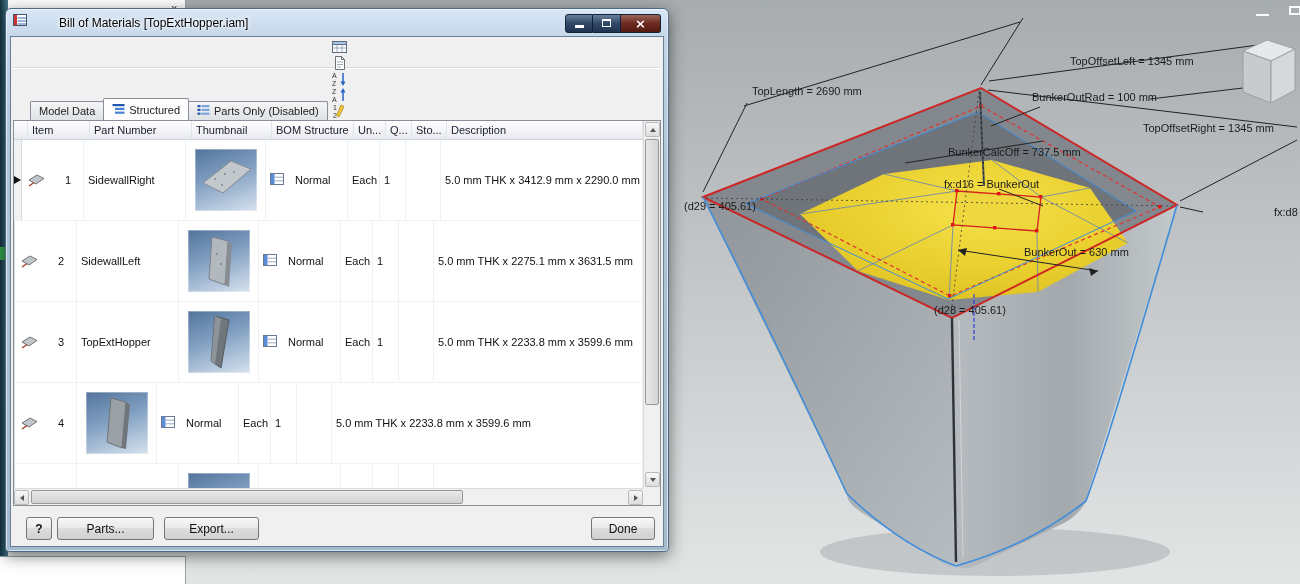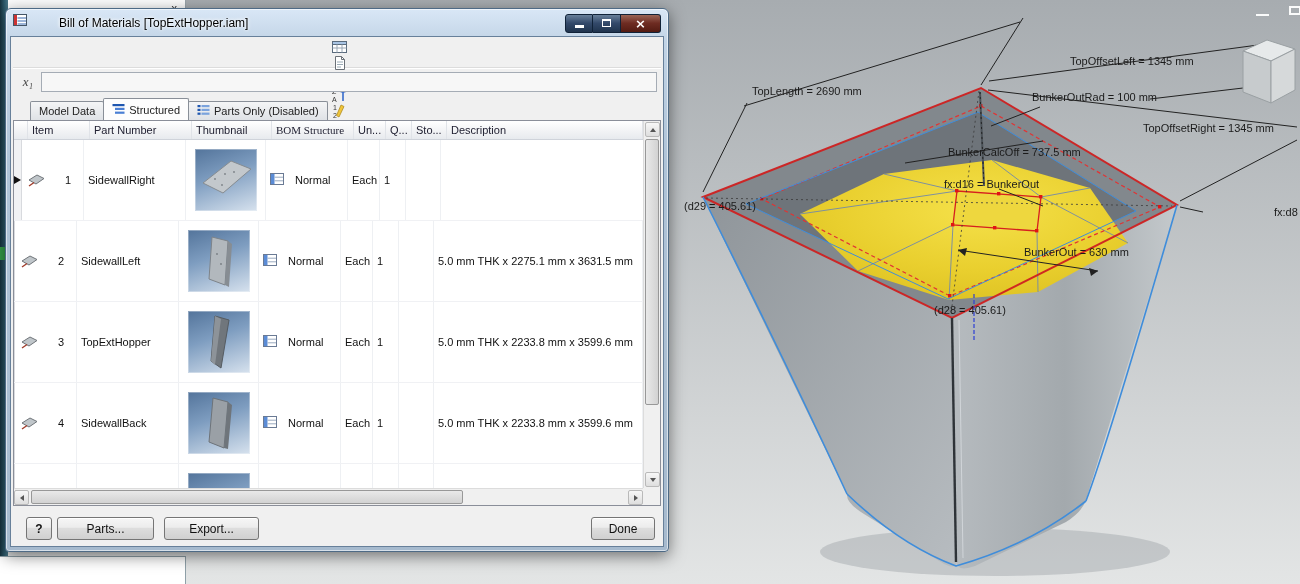--- a/index.html
+++ b/index.html
@@ -68,21 +68,21 @@
        border-radius:2px 2px 0 0;font:11px "Liberation Sans",sans-serif;color:#222;margin-right:-1px;}
   .tab.active{height:22px;background:#fdfdfd;position:relative;z-index:3;}
 
   
   .tablewrap{position:absolute;top:83px;left:2px;right:2px;height:386px;border:1px solid #8a8e99;background:#fff;}
   .thead{position:absolute;top:0;left:0;right:17px;height:19px;display:flex;
          background:linear-gradient(#ffffff,#f2f3f5 55%,#e7eaee);border-bottom:1px solid #cfd3da;}
   .th{border-right:1px solid #e0e3e8;font:11px "Liberation Sans",sans-serif;color:#223;
       display:flex;align-items:center;padding:0 4px;overflow:hidden;white-space:nowrap;}
   .w-gut{width:14px;}.w-item{width:62px;}.w-part{width:102px;}.w-thumb{width:80px;}
-  .w-bom{width:82px;font-family:Liberation Serif, serif;}.w-unit{width:32px;}.w-qty{width:26px;}.w-sto{width:35px;}.w-desc{flex:1;}
+  .w-bom{width:82px;}.w-unit{width:32px;}.w-qty{width:26px;}.w-sto{width:35px;}.w-desc{flex:1;}
   .tbody{position:absolute;top:19px;left:0;right:17px;bottom:17px;overflow:hidden;background:#fff;}
   .row{display:flex;height:81px;border-bottom:1px solid #f0f1f4;background:#fff;}
   .cell{border-right:1px solid #eef0f3;font:11px "Liberation Sans",sans-serif;color:#111;
         display:flex;align-items:center;padding:0 4px;overflow:hidden;white-space:nowrap;}
   .cell.gut{background:#f1f2f4;border-right:1px solid #d8dade;justify-content:center;padding:0;}
   .rowptr{width:0;height:0;border-left:7px solid #111;border-top:4.5px solid transparent;border-bottom:4.5px solid transparent;}
   .itemnum{margin-left:auto;margin-right:8px;}
   .thumb{width:62px;height:62px;margin:auto;position:relative;
          background:linear-gradient(160deg,#53749b 0%,#7e9dc0 42%,#d7e2ee 100%);
          box-shadow:inset 0 0 0 1px rgba(255,255,255,.35);}
@@ -350,24 +350,20 @@
             </svg>
         </span>
         <span class="tbi">
           <svg width="17" height="16">
               <polygon points="11,2 14.5,4.5 6.5,13.5 3,14.5 3.8,11" fill="#f3cf3d" stroke="#a8871a" stroke-width="0.8"></polygon>
               <polygon points="3,14.5 3.8,11 6.5,13.5" fill="#7a5a12"></polygon>
             </svg>
         </span>
       </div>
 
-      <div class="formula-row">
-        <span class="fx-label">x₁</span>
-        <input class="fx-input" style="">
-      </div>
 
       <div class="tabs">
         <div class="tab">
           <span>Model Data</span>
         </div>
         <div class="tab active">
           <span><svg width="13" height="12">
                 <rect x="0.5" y="1" width="12" height="2.2" fill="#1f57b0"></rect>
                 <rect x="3" y="4.8" width="9.5" height="2.2" fill="#4a7fd4"></rect>
                 <rect x="3" y="8.6" width="9.5" height="2.2" fill="#4a7fd4"></rect>
@@ -430,20 +426,21 @@
                     <rect x="0.5" y="0.5" width="13" height="11" fill="#fff" stroke="#6a7a94"></rect>
                     <rect x="1" y="1" width="3.5" height="10" fill="#5b8cd6"></rect>
                     <line x1="4.5" y1="4.2" x2="13" y2="4.2" stroke="#9aaabf"></line>
                     <line x1="4.5" y1="7.8" x2="13" y2="7.8" stroke="#9aaabf"></line>
                   </svg></span>
               <span class="bomlbl">Normal</span>
             </div>
             <div class="cell w-unit">Each</div>
             <div class="cell w-qty">1</div>
             <div class="cell w-sto"></div>
+            <div class="cell w-desc">5.0 mm THK x 3412.9 mm x 2290.0 mm</div>
           </div>
 
           <div class="row">
             <div class="cell gut"></div>
             <div class="cell w-item">
               <span><svg width="20" height="15">
                     <polygon points="3,8 11,3 18,6.5 10,12" fill="#c0c6ca" stroke="#70757a"></polygon>
                     <path d="M3,14 L8,10.5" stroke="#a03b2a" stroke-width="1.4" fill="none"></path>
                   </svg></span>
               <span class="itemnum">2</span>
@@ -509,21 +506,20 @@
 
           <div class="row">
             <div class="cell gut"></div>
             <div class="cell w-item">
               <span><svg width="20" height="15">
                     <polygon points="3,8 11,3 18,6.5 10,12" fill="#c0c6ca" stroke="#70757a"></polygon>
                     <path d="M3,14 L8,10.5" stroke="#a03b2a" stroke-width="1.4" fill="none"></path>
                   </svg></span>
               <span class="itemnum">4</span>
             </div>
-            <div class="cell w-part">SidewallBack</div>
             <div class="cell w-thumb">
                 <div class="thumb">
               <svg width="62" height="62">
                     <polygon points="25,6 40,10 36,56 21,50" fill="#9aa0a6" stroke="#6d7379"></polygon>
                     <polygon points="40,10 44,13 40,57 36,56" fill="#6f757b"></polygon>
                   </svg>
             </div>
               </div>
             <div class="cell w-bom">
               <span><svg width="14" height="12">

